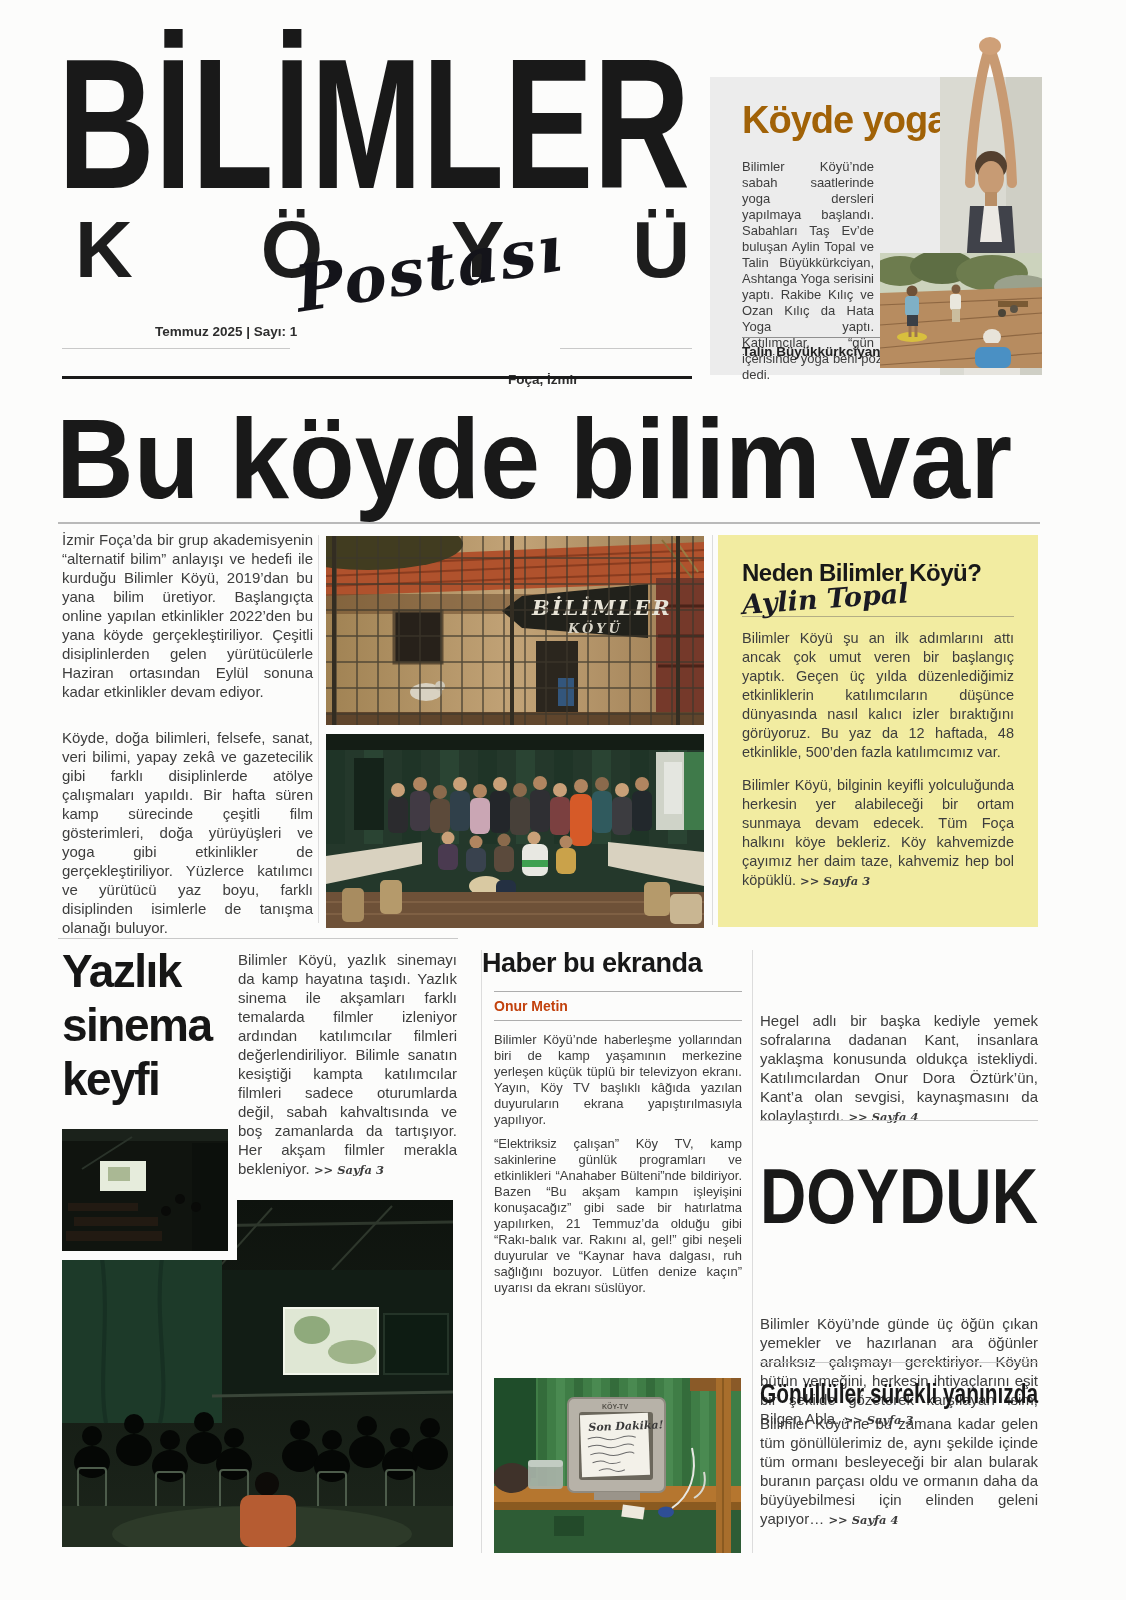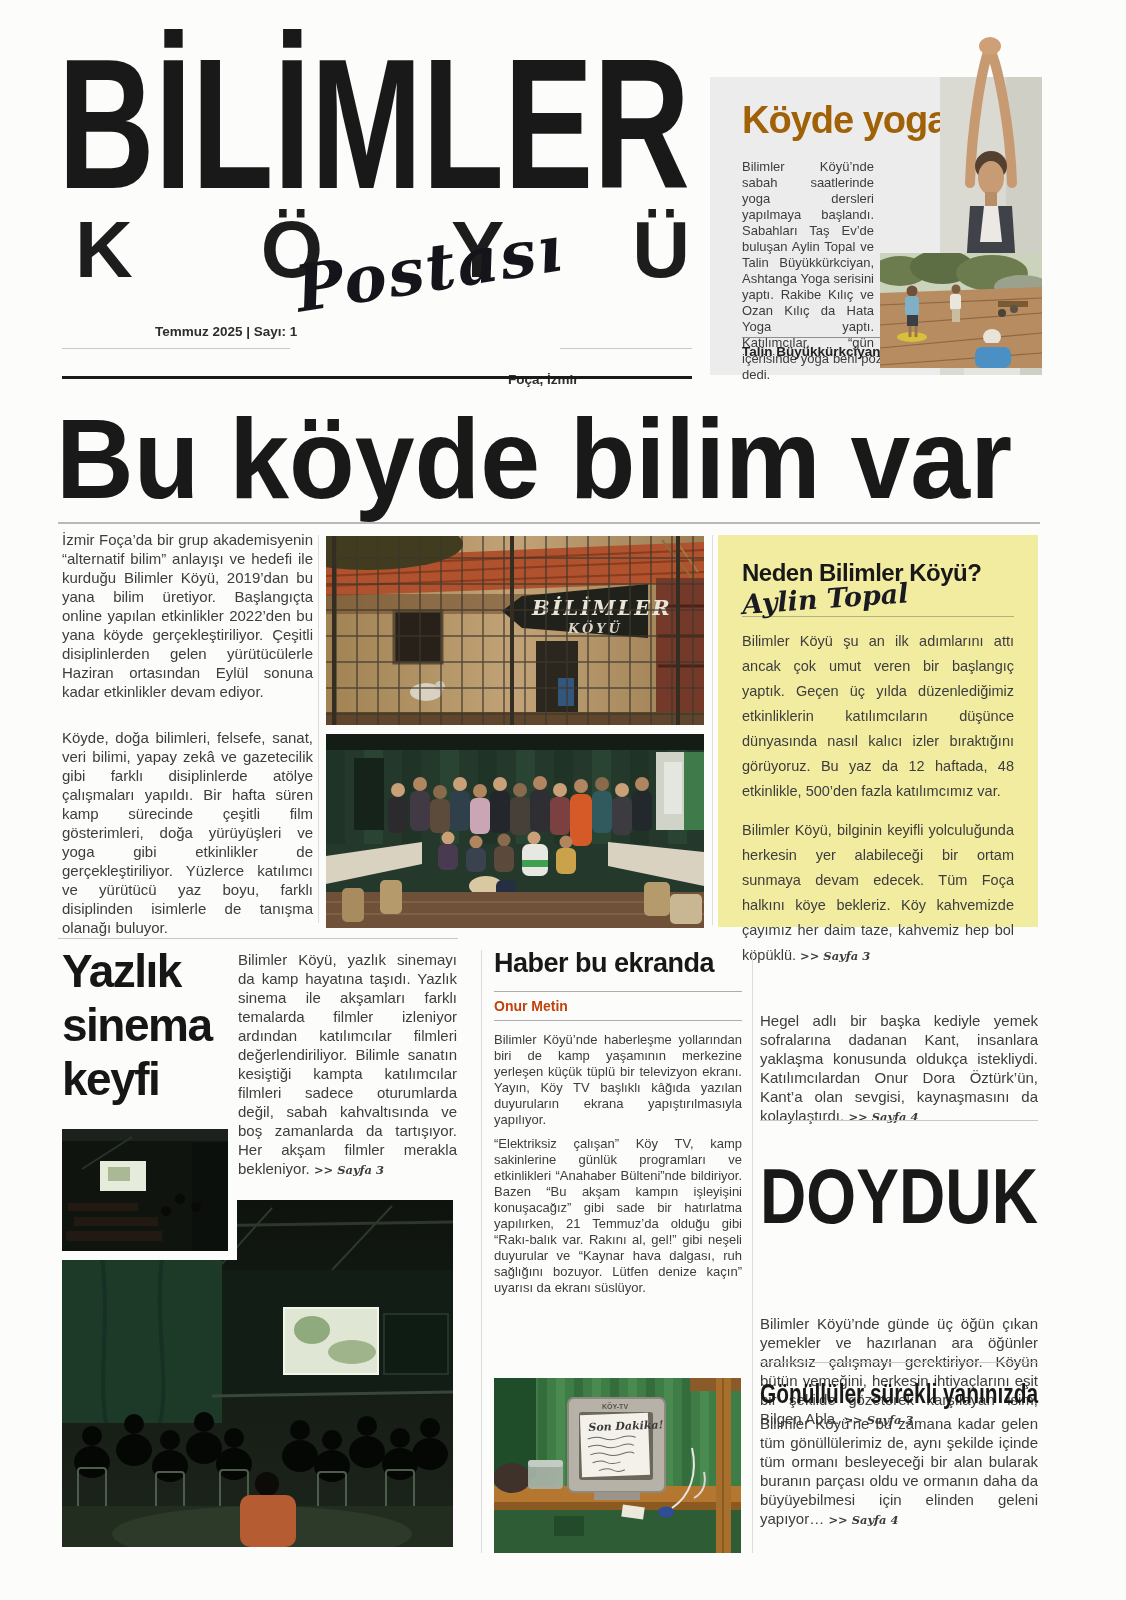--- a/index.html
+++ b/index.html
@@ -37,30 +37,30 @@
   
   .main-col{position:absolute;left:62px;top:530px;width:251px;font-size:15px;line-height:19px;}
   .main-col p{margin:0 0 27px 0;}
 
   
   .opinion{position:absolute;left:718px;top:535px;width:320px;height:392px;background:#f2eca1;box-sizing:border-box;padding:24px;}
   .opinion h2{font-size:24px;letter-spacing:-0.5px;font-weight:800;}
   .op-sig{font-family:"DejaVu Serif",serif;font-style:italic;font-weight:bold;font-size:27px;
           color:#1a1a22;transform:rotate(-4deg);transform-origin:left;display:inline-block;margin-top:2px;}
   .op-sigline{border-bottom:1px solid #b4ae85;margin-top:-4px;margin-bottom:12px;}
-  .opinion .just{font-size:14.5px;line-height:25px;}
+  .opinion .just{font-size:14.5px;line-height:19px;}
   .opinion .just p{margin:0 0 14px 0;}
 
   
   .cin-head{position:absolute;left:62px;top:944px;font-size:46px;line-height:54px;
             font-weight:800;letter-spacing:-1.5px;color:#161616;}
   .cin-body{position:absolute;left:238px;top:950px;width:219px;font-size:15px;line-height:19px;}
 
   
-  .tv-head{position:absolute;left:494px;top:948px;font-size:27px;font-weight:800;letter-spacing:-0.5px;}
+  .tv-head{position:absolute;left:482px;top:948px;font-size:27px;font-weight:800;letter-spacing:-0.5px;}
   .tv-byline{position:absolute;left:494px;top:998px;font-size:14px;font-weight:bold;color:#c2410c;}
   .tv-body{position:absolute;left:494px;top:1032px;width:248px;font-size:13px;line-height:16px;}
   .tv-body p{margin:0 0 8px 0;}
 
   
   .rbody{font-size:15px;line-height:19px;}
 </style>
 </head>
 <body>
 

